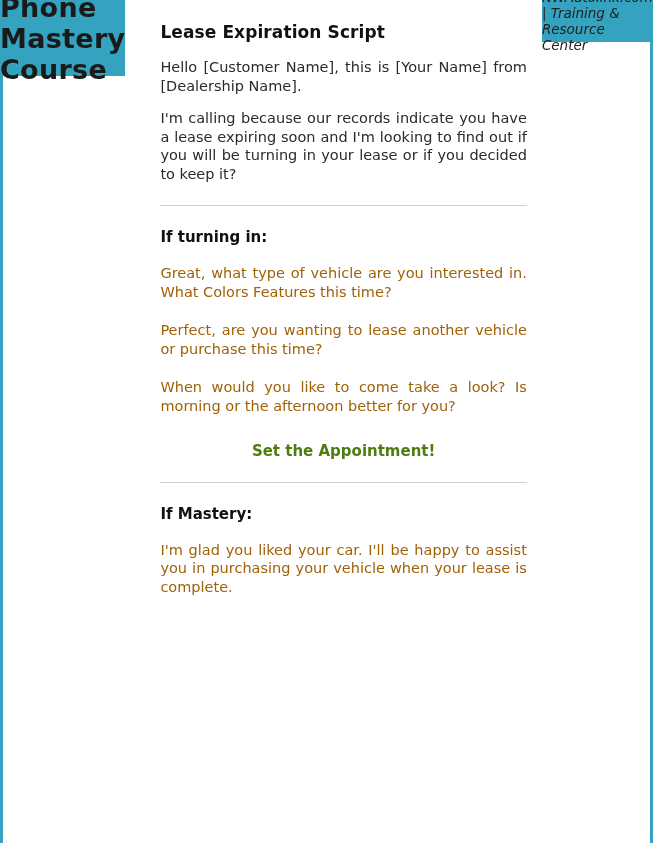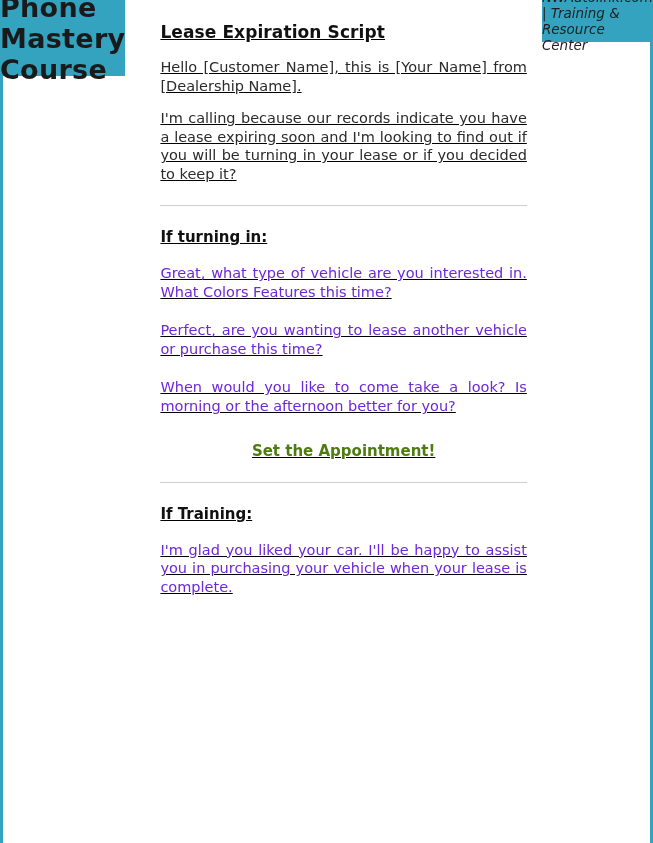--- a/index.html
+++ b/index.html
@@ -38,21 +38,20 @@
     color: #1a1a1a;
     font-size: 27px;
     font-weight: bold;
     letter-spacing: 0.3px;
     font-family: "DejaVu Sans", sans-serif;
   }
   .content {
     flex: 1 1 auto;
     padding: 22px 18px 0 38px;
     box-sizing: border-box;
-    text-decoration: underline;
   }
   .script-title {
     font-size: 17px;
     font-weight: bold;
     color: #111111;
     margin: 0 0 16px 0;
     letter-spacing: 0.1px;
   }
   .para {
     font-size: 14.5px;
@@ -71,21 +70,21 @@
     margin: 22px 0 22px 0;
   }
   .section-head {
     font-size: 15px;
     font-weight: bold;
     color: #111111;
     margin: 0 0 18px 0;
   }
   .para-loose {
     font-size: 14.5px;
-    color: #6d28d9;
+    color: #a16207;
     line-height: 1.28;
     margin: 0 0 20px 0;
     text-align: justify;
   }
   .callout {
     text-align: center;
     font-size: 15px;
     font-weight: bold;
     color: #4d7c0f;
     margin: 26px 0 6px 0;
@@ -129,21 +128,21 @@
     <hr class="divider">
 
     <h2 class="section-head">If turning in:</h2>
     <p class="para-loose">Great, what type of vehicle are you interested in. What Colors Features this time?</p>
     <p class="para-loose">Perfect, are you wanting to lease another vehicle or purchase this time?</p>
     <p class="para-loose">When would you like to come take a look? Is morning or the afternoon better for you?</p>
     <div class="callout">Set the Appointment!</div>
 
     <hr class="divider">
 
-    <h2 class="section-head">If Training:</h2>
+    <h2 class="section-head">If Mastery:</h2>
     <p class="para-loose">I'm glad you liked your car. I'll be happy to assist you in purchasing your vehicle when your lease is complete.</p>
 
   </div>
 
   <div class="spacer"></div>
 
   <div class="footer-band">
     <div class="footer-text">NWAutolink.com | Training &amp; Resource Center</div>
   </div>
 

